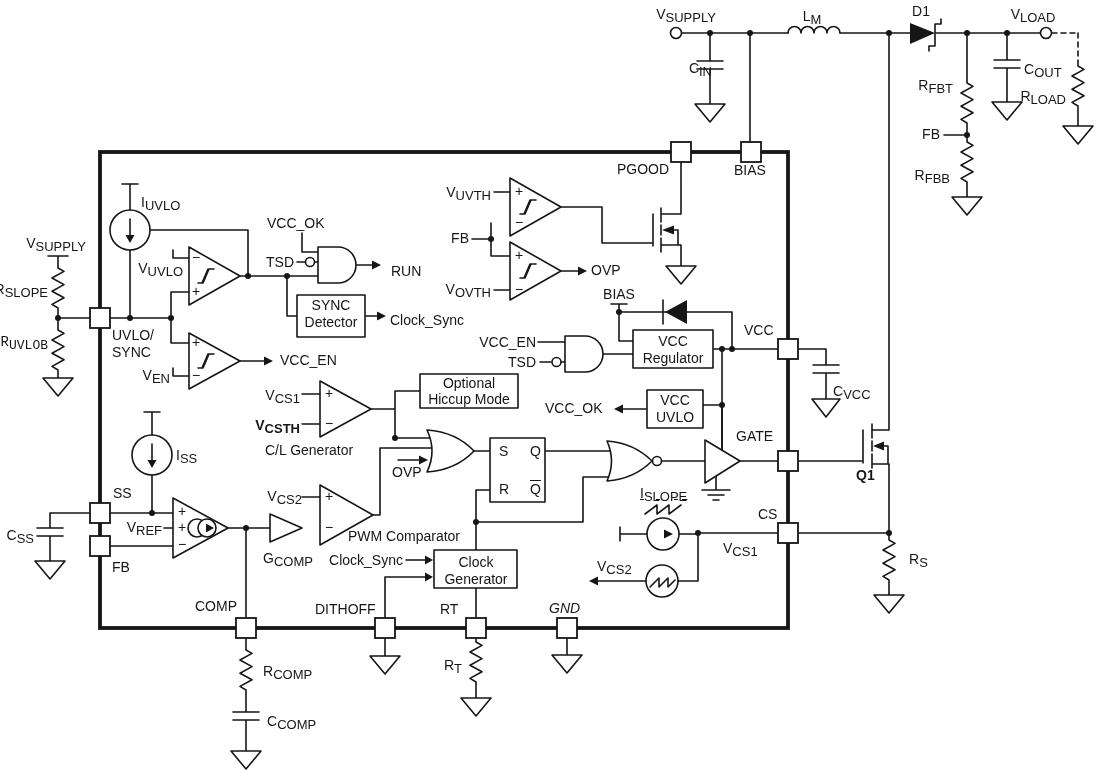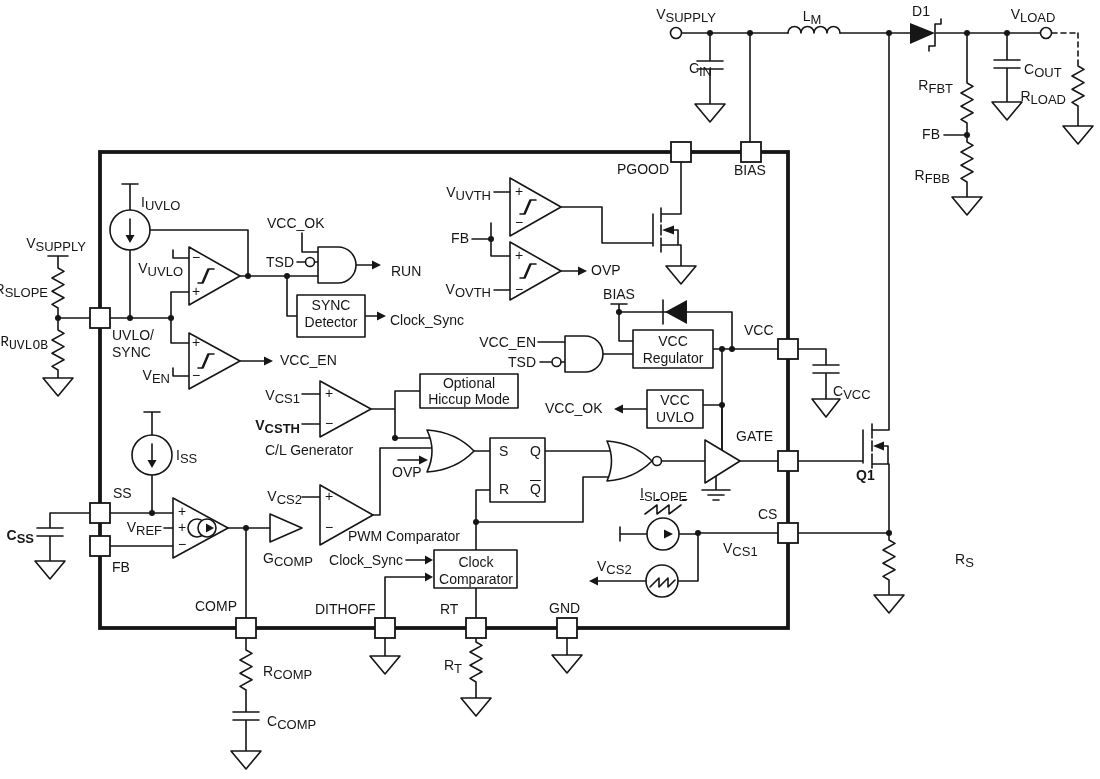--- a/index.html
+++ b/index.html
@@ -221,25 +221,25 @@
       <div class="lbl c" style="left: 921px; top: 4px;"><span>D1</span></div>
       <div class="lbl c" style="left: 1033px; top: 7px;"><span>V</span><span class="sub">LOAD</span></div>
       <div class="lbl r" style="left: 712px; top: 61px;"><span>C</span><span class="sub">IN</span></div>
       <div class="lbl l" style="left: 1024px; top: 62px;"><span>C</span><span class="sub">OUT</span></div>
       <div class="lbl r" style="left: 953px; top: 78px;"><span>R</span><span class="sub">FBT</span></div>
       <div class="lbl r" style="left: 940px; top: 127px;"><span>FB</span></div>
       <div class="lbl r" style="left: 950px; top: 168px;"><span>R</span><span class="sub">FBB</span></div>
       <div class="lbl r" style="left: 1066px; top: 89px;"><span>R</span><span class="sub">LOAD</span></div>
       <div class="lbl l" style="left: 833px; top: 384px;"><span>C</span><span class="sub">VCC</span></div>
       <div class="lbl l" style="left: 856px; top: 468px; font-weight: bold;"><span>Q1</span></div>
-      <div class="lbl l" style="left: 909px; top: 552px; margin-left: 46px;"><span>R</span><span class="sub">S</span></div>
+      <div class="lbl l" style="left: 909px; top: 552px;"><span>R</span><span class="sub">S</span></div>
       <div class="lbl c" style="left: 56px; top: 236px;"><span>V</span><span class="sub">SUPPLY</span></div>
       <div class="lbl r" style="left: 48px; top: 282px;"><span>R</span><span class="sub">SLOPE</span></div>
       <div class="lbl r" style="left: 48px; top: 335px; font-family: Liberation Mono, monospace;"><span>R</span><span class="sub">UVLOB</span></div>
-      <div class="lbl r" style="left: 34px; top: 528px; font-weight: bold;"><span>C</span><span class="sub">SS</span></div>
+      <div class="lbl r" style="left: 34px; top: 528px;"><span>C</span><span class="sub">SS</span></div>
       <div class="lbl l" style="left: 263px; top: 664px;"><span>R</span><span class="sub">COMP</span></div>
       <div class="lbl l" style="left: 267px; top: 714px;"><span>C</span><span class="sub">COMP</span></div>
       <div class="lbl r" style="left: 462px; top: 658px;"><span>R</span><span class="sub">T</span></div>
       <div class="lbl l" style="left: 141px; top: 195px;"><span>I</span><span class="sub">UVLO</span></div>
       <div class="lbl r" style="left: 183px; top: 261px;"><span>V</span><span class="sub">UVLO</span></div>
       <div class="lbl r" style="left: 170px; top: 368px;"><span>V</span><span class="sub">EN</span></div>
       <div class="lbl l" style="left: 391px; top: 264px;"><span>RUN</span></div>
       <div class="lbl r" style="left: 294px; top: 255px;"><span>TSD</span></div>
       <div class="lbl l" style="left: 267px; top: 216px;"><span>VCC_OK</span></div>
       <div class="lbl c" style="left: 331px; top: 298px;"><span>SYNC</span></div>
@@ -267,38 +267,38 @@
       <div class="lbl r" style="left: 300px; top: 418px; font-weight: bold;"><span>V</span><span class="sub">CSTH</span></div>
       <div class="lbl l" style="left: 265px; top: 443px;"><span>C/L Generator</span></div>
       <div class="lbl l" style="left: 392px; top: 465px;"><span>OVP</span></div>
       <div class="lbl l" style="left: 736px; top: 429px;"><span>GATE</span></div>
       <div class="lbl l" style="left: 758px; top: 507px;"><span>CS</span></div>
       <div class="lbl r" style="left: 302px; top: 489px;"><span>V</span><span class="sub">CS2</span></div>
       <div class="lbl l" style="left: 348px; top: 529px;"><span>PWM Comparator</span></div>
       <div class="lbl l" style="left: 263px; top: 551px;"><span>G</span><span class="sub">COMP</span></div>
       <div class="lbl r" style="left: 403px; top: 553px;"><span>Clock_Sync</span></div>
       <div class="lbl c" style="left: 476px; top: 555px;"><span>Clock</span></div>
-      <div class="lbl c" style="left: 476px; top: 572px;"><span>Comparator</span></div>
+      <div class="lbl c" style="left: 476px; top: 572px;"><span>Generator</span></div>
       <div class="lbl l" style="left: 499px; top: 444px;"><span>S</span></div>
       <div class="lbl l" style="left: 530px; top: 444px;"><span>Q</span></div>
       <div class="lbl l" style="left: 499px; top: 482px;"><span>R</span></div>
       <div class="lbl l" style="left: 530px; top: 482px;"><span class="ol">Q</span></div>
       <div class="lbl l" style="left: 640px; top: 486px; text-decoration: underline;"><span>I</span><span class="sub">SLOPE</span></div>
       <div class="lbl l" style="left: 597px; top: 559px;"><span>V</span><span class="sub">CS2</span></div>
       <div class="lbl l" style="left: 723px; top: 541px;"><span>V</span><span class="sub">CS1</span></div>
       <div class="lbl l" style="left: 176px; top: 448px;"><span>I</span><span class="sub">SS</span></div>
       <div class="lbl r" style="left: 162px; top: 520px;"><span>V</span><span class="sub">REF</span></div>
       <div class="lbl l" style="left: 113px; top: 486px;"><span>SS</span></div>
       <div class="lbl l" style="left: 112px; top: 560px;"><span>FB</span></div>
       <div class="lbl l" style="left: 112px; top: 328px;"><span>UVLO/</span></div>
       <div class="lbl l" style="left: 112px; top: 345px;"><span>SYNC</span></div>
       <div class="lbl l" style="left: 195px; top: 599px;"><span>COMP</span></div>
       <div class="lbl l" style="left: 315px; top: 602px;"><span>DITHOFF</span></div>
       <div class="lbl l" style="left: 440px; top: 602px;"><span>RT</span></div>
-      <div class="lbl l" style="left: 549px; top: 601px;"><span>GND</span></div>
+      <div class="lbl l" style="left: 549px; top: 601px; font-style: italic;"><span>GND</span></div>
       <div class="lbl c" style="left: 196px; top: 250px;"><span>−</span></div>
       <div class="lbl c" style="left: 196px; top: 284px;"><span>+</span></div>
       <div class="lbl c" style="left: 196px; top: 335px;"><span>+</span></div>
       <div class="lbl c" style="left: 196px; top: 368px;"><span>−</span></div>
       <div class="lbl c" style="left: 519px; top: 184px;"><span>+</span></div>
       <div class="lbl c" style="left: 519px; top: 215px;"><span>−</span></div>
       <div class="lbl c" style="left: 519px; top: 248px;"><span>+</span></div>
       <div class="lbl c" style="left: 519px; top: 282px;"><span>−</span></div>
       <div class="lbl c" style="left: 329px; top: 386px;"><span>+</span></div>
       <div class="lbl c" style="left: 329px; top: 416px;"><span>−</span></div>

